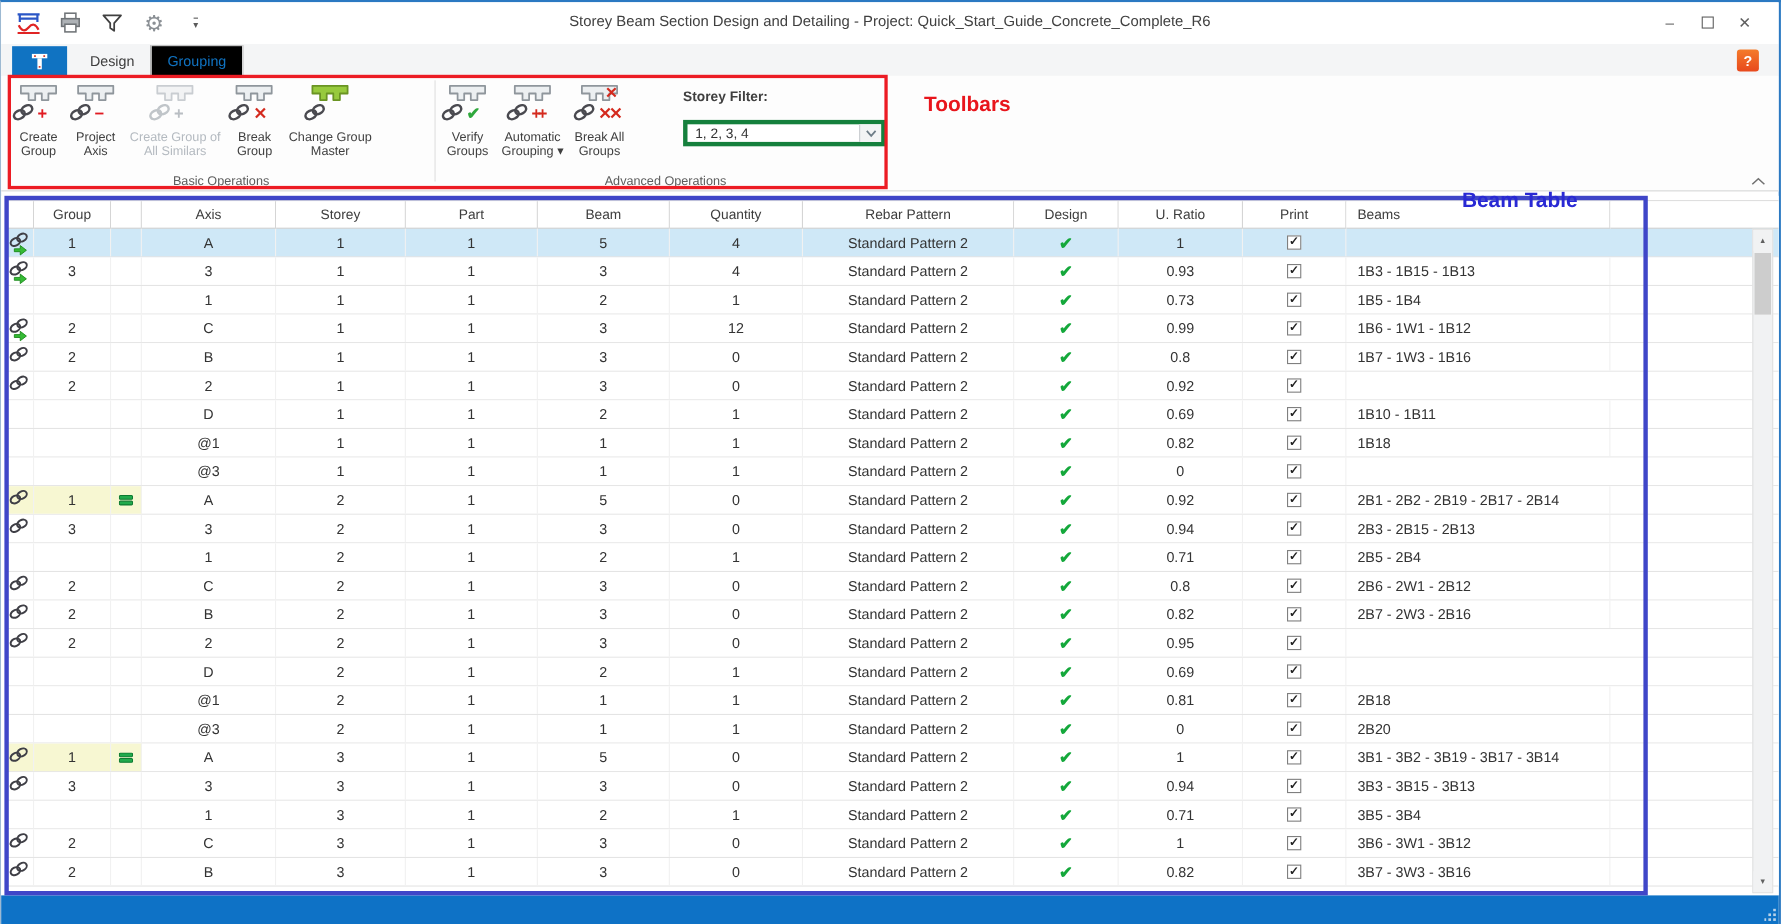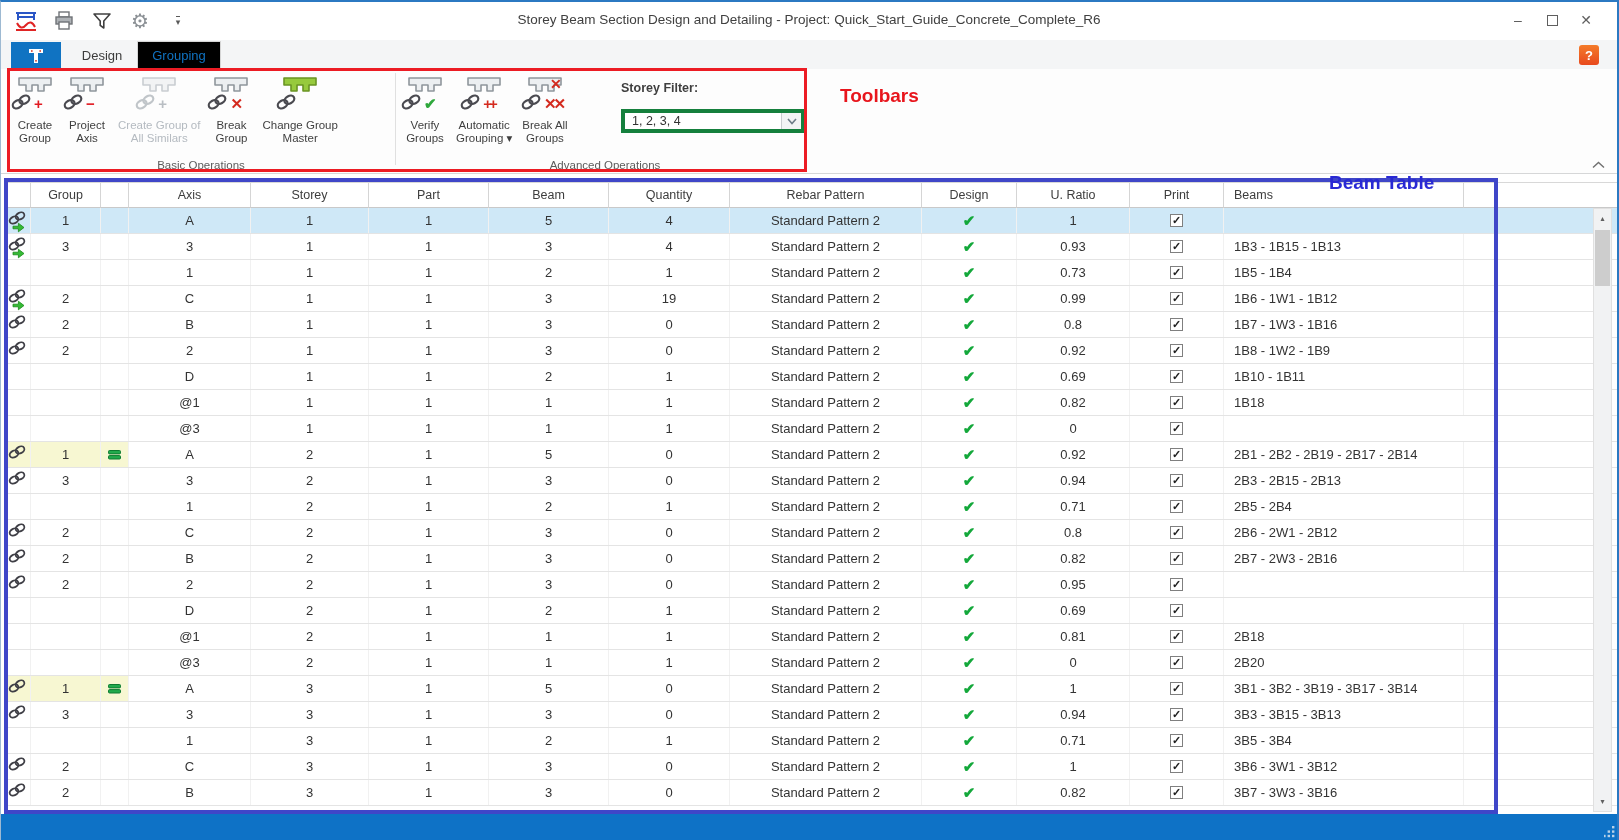--- a/index.html
+++ b/index.html
@@ -440,21 +440,21 @@
                   <path d="M1 4.2 h5.4 V1.2 L12 5.5 6.4 9.8 V6.8 H1 z" fill="#35bb35" stroke="#188818" stroke-width="0.8"></path>
                 </svg></span>
             </span>
           </div>
           <div class="td col-group">2</div>
           <div class="td col-master"></div>
           <div class="td col-axis">C</div>
           <div class="td col-storey">1</div>
           <div class="td col-part">1</div>
           <div class="td col-beam">3</div>
-          <div class="td col-qty">19</div>
+          <div class="td col-qty">12</div>
           <div class="td col-rebar">Standard Pattern 2</div>
           <div class="td col-design">
             <span class="design-check">✔</span>
           </div>
           <div class="td col-ratio">0.99</div>
           <div class="td col-print">
             <span class="checkbox">✓</span>
           </div>
           <div class="td col-beams left">1B6 - 1W1 - 1B12</div>
           <div class="td col-fill"></div>
@@ -507,21 +507,20 @@
           <div class="td col-beam">3</div>
           <div class="td col-qty">0</div>
           <div class="td col-rebar">Standard Pattern 2</div>
           <div class="td col-design">
             <span class="design-check">✔</span>
           </div>
           <div class="td col-ratio">0.92</div>
           <div class="td col-print">
             <span class="checkbox">✓</span>
           </div>
-          <div class="td col-beams left">1B8 - 1W2 - 1B9</div>
           <div class="td col-fill"></div>
         </div>
         <div class="brow">
           <div class="td col-icon"></div>
           <div class="td col-group"></div>
           <div class="td col-master"></div>
           <div class="td col-axis">D</div>
           <div class="td col-storey">1</div>
           <div class="td col-part">1</div>
           <div class="td col-beam">2</div>

